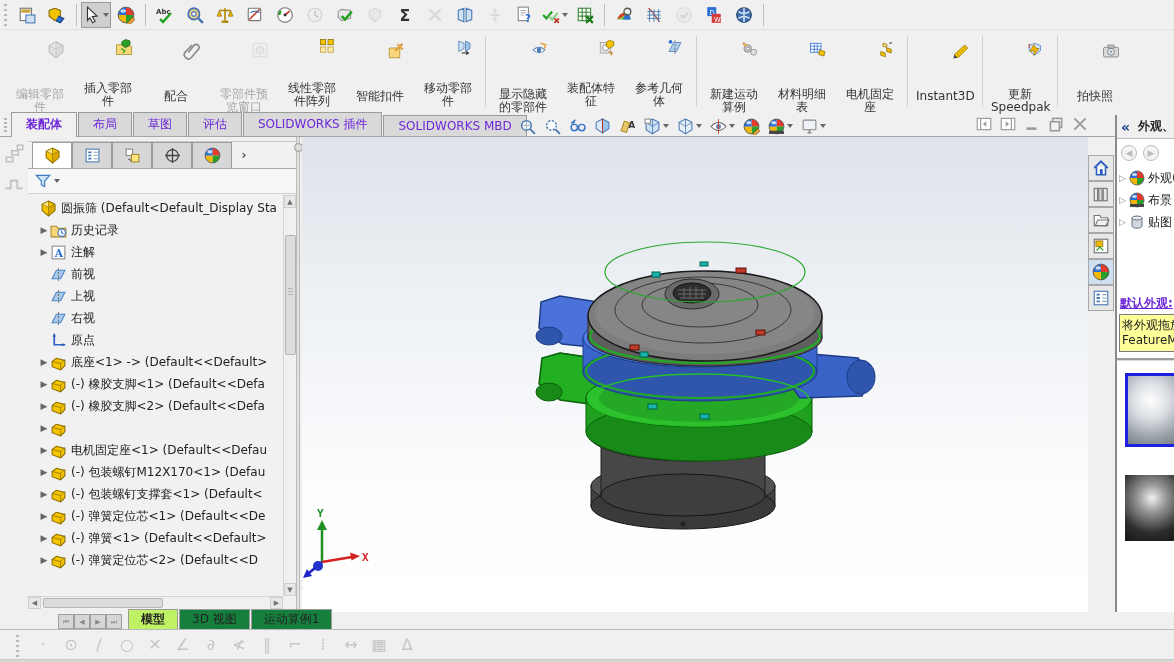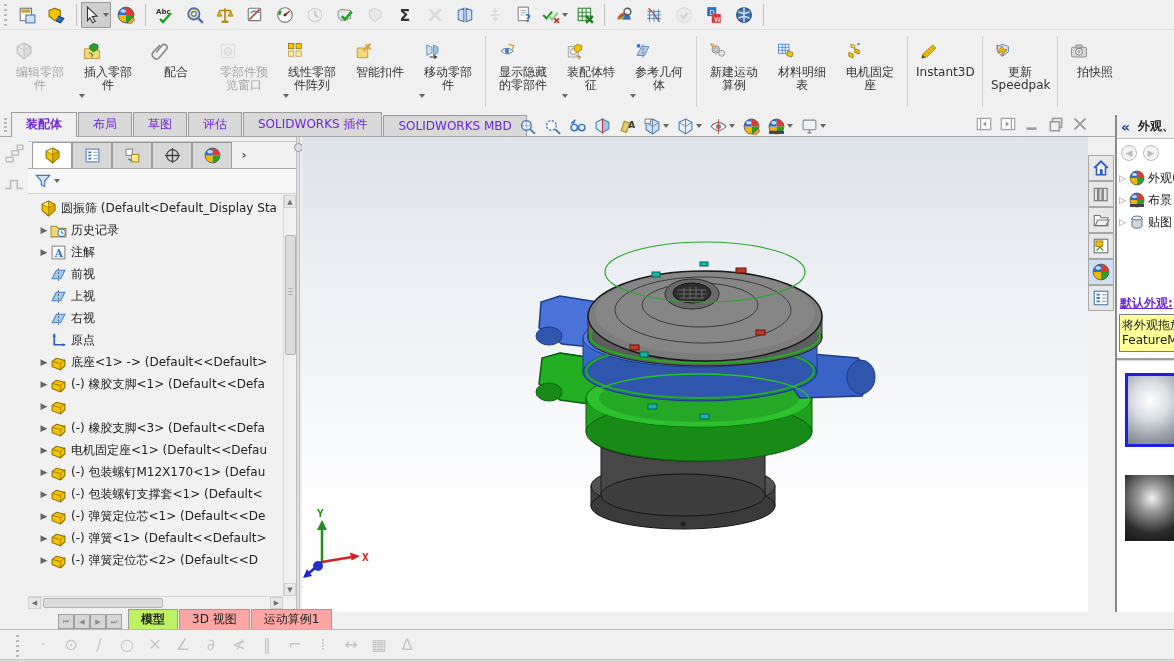--- a/index.html
+++ b/index.html
@@ -14,22 +14,22 @@
   .grip { width:7px; height:26px; margin-right:3px;
     background:repeating-linear-gradient(#b9b9b9 0 2px, transparent 2px 5px); background-size:3px 100%; background-repeat:no-repeat; background-position:2px 2px; }
   .tt-btn { width:30px; height:26px; display:flex; align-items:center; justify-content:center; border:1px solid transparent; }
   .tt-btn.pressed { background:#cfcfcf; border:1px solid #9a9a9a; }
   .tt-btn.disabled { opacity:.38; filter:grayscale(1); }
   .tt-sep { width:1px; height:22px; background:#bdbdbd; margin:0 4px; }
   .caret { width:0; height:0; border-left:3.5px solid transparent; border-right:3.5px solid transparent; border-top:4px solid #666; margin-left:2px; }
 
   
   #ribbon { height:85px; background:#f0f0f0; display:flex; align-items:stretch; padding:2px 2px 0 6px; }
-  .rb-btn { min-width:54px; padding:2px 4px 0 4px; display:flex; flex-direction:column; align-items:flex-start;
-    border:1px solid transparent; border-radius:2px; cursor:default; }
+  .rb-btn { min-width:54px; padding:2px 4px 0 4px; display:flex; flex-direction:column; align-items:flex-end;
+    border:1px solid transparent; border-radius:2px; cursor:default;gap:24px; }
   .rb-btn .rb-icon { width:26px; height:26px; margin:3px 0 2px 0; display:flex; align-items:center; justify-content:center; }
   .rb-btn .rb-icon svg { width:24px; height:24px; }
   .rb-label { text-align:center; line-height:13px; width:58px; color:#333; }
   .rb-btn .caret { margin:2px 0 0 0; }
   .rb-btn.disabled { opacity:.4; filter:grayscale(1); }
   .rb-div { width:1px; background:#cfcfcf; margin:4px 3px 8px 3px; }
 
   
   #tabrow { height:22px; display:flex; align-items:flex-end; background:#f0f0f0; border-bottom:1px solid #a5a5a5; position:relative; }
   .tabgrip { width:8px; height:16px; margin:0 1px 2px 2px;
@@ -106,21 +106,21 @@
   .rp-thumb.sel { border:3px solid #1f1fe0; }
   .rp-thumb.dark { margin-top:28px; height:66px;
     background:
       radial-gradient(circle at 45% 35%, #f2f2f2 0%, #9a9a9a 25%, #2c2c2c 65%, #111 100%),
       repeating-conic-gradient(#eee 0 25%, #bbb 0 50%); }
 
   
   #bottom-tabs { height:18px; display:flex; align-items:flex-end; background:#f0f0f0; border-bottom:1px solid #b9b9b9; padding-left:58px; position:relative; }
   .nav-cluster { display:flex; margin-right:6px; }
   .nav-btn { width:16px; height:15px; background:#d6d6d6; border:1px solid #9e9e9e; color:#8a8a8a; font-size:7px; display:flex; align-items:center; justify-content:center; }
-  .btab { padding:1px 12px; border:1px solid #9b9b9b; border-bottom:none; background:#fca5a5; margin-right:1px; white-space:nowrap; }
+  .btab { padding:1px 12px; border:1px solid #9b9b9b; border-bottom:none; background:#15803d; margin-right:1px; white-space:nowrap; }
   .btab.active { background:#bef264; font-weight:bold; }
   #snapbar { height:30px; display:flex; align-items:center; gap:10px; padding-left:14px; color:#c6c6c6; font-size:16px; background:#f0f0f0; border-bottom:1px solid #c9c9c9; }
   #snapbar .snap { width:18px; text-align:center; }
   #snapbar .grip { height:24px; }
   #bottom-strip { height:2px; background:#d8d8d8; }
 
   .spacer { flex:1; }
 </style>
 </head>
 <body>
@@ -1002,31 +1002,31 @@
           </div>
         
           <div class="trow indent1">
             <span class="arr">▶</span>
             <span class="icon">
               <svg viewBox="0 0 16 16">
                 <path d="M2 7l4-3 8 2v5l-4 4-8-3z" fill="#f5c400" stroke="#8a6d00"></path>
                 <path d="M2 7l8 2 4-4M10 9v6" fill="none" stroke="#8a6d00" stroke-width=".7"></path>
               </svg>
             </span>
+            <span class="tlabel">(-) 橡胶支脚&lt;2&gt; (Default&lt;&lt;Defa</span>
           </div>
         
           <div class="trow indent1">
             <span class="arr">▶</span>
             <span class="icon">
               <svg viewBox="0 0 16 16">
                 <path d="M2 7l4-3 8 2v5l-4 4-8-3z" fill="#f5c400" stroke="#8a6d00"></path>
                 <path d="M2 7l8 2 4-4M10 9v6" fill="none" stroke="#8a6d00" stroke-width=".7"></path>
               </svg>
             </span>
-            <span class="tlabel">(-) 橡胶支脚&lt;3&gt; (Default&lt;&lt;Defa</span>
           </div>
         
           <div class="trow indent1">
             <span class="arr">▶</span>
             <span class="icon">
               <svg viewBox="0 0 16 16">
                 <path d="M2 7l4-3 8 2v5l-4 4-8-3z" fill="#f5c400" stroke="#8a6d00"></path>
                 <path d="M2 7l8 2 4-4M10 9v6" fill="none" stroke="#8a6d00" stroke-width=".7"></path>
               </svg>
             </span>

